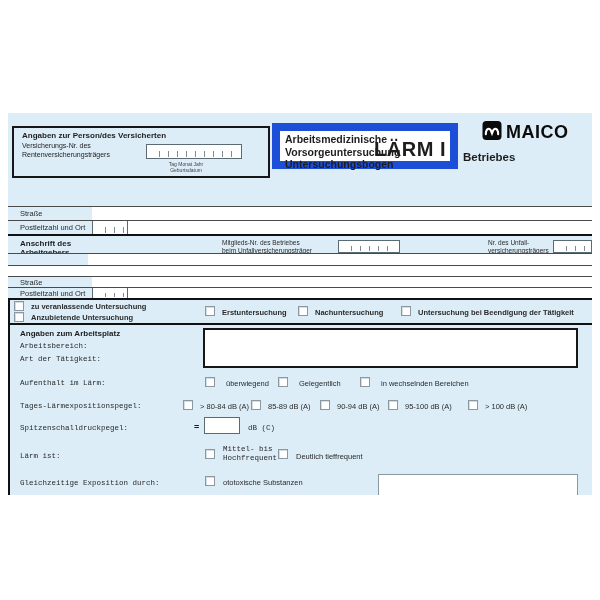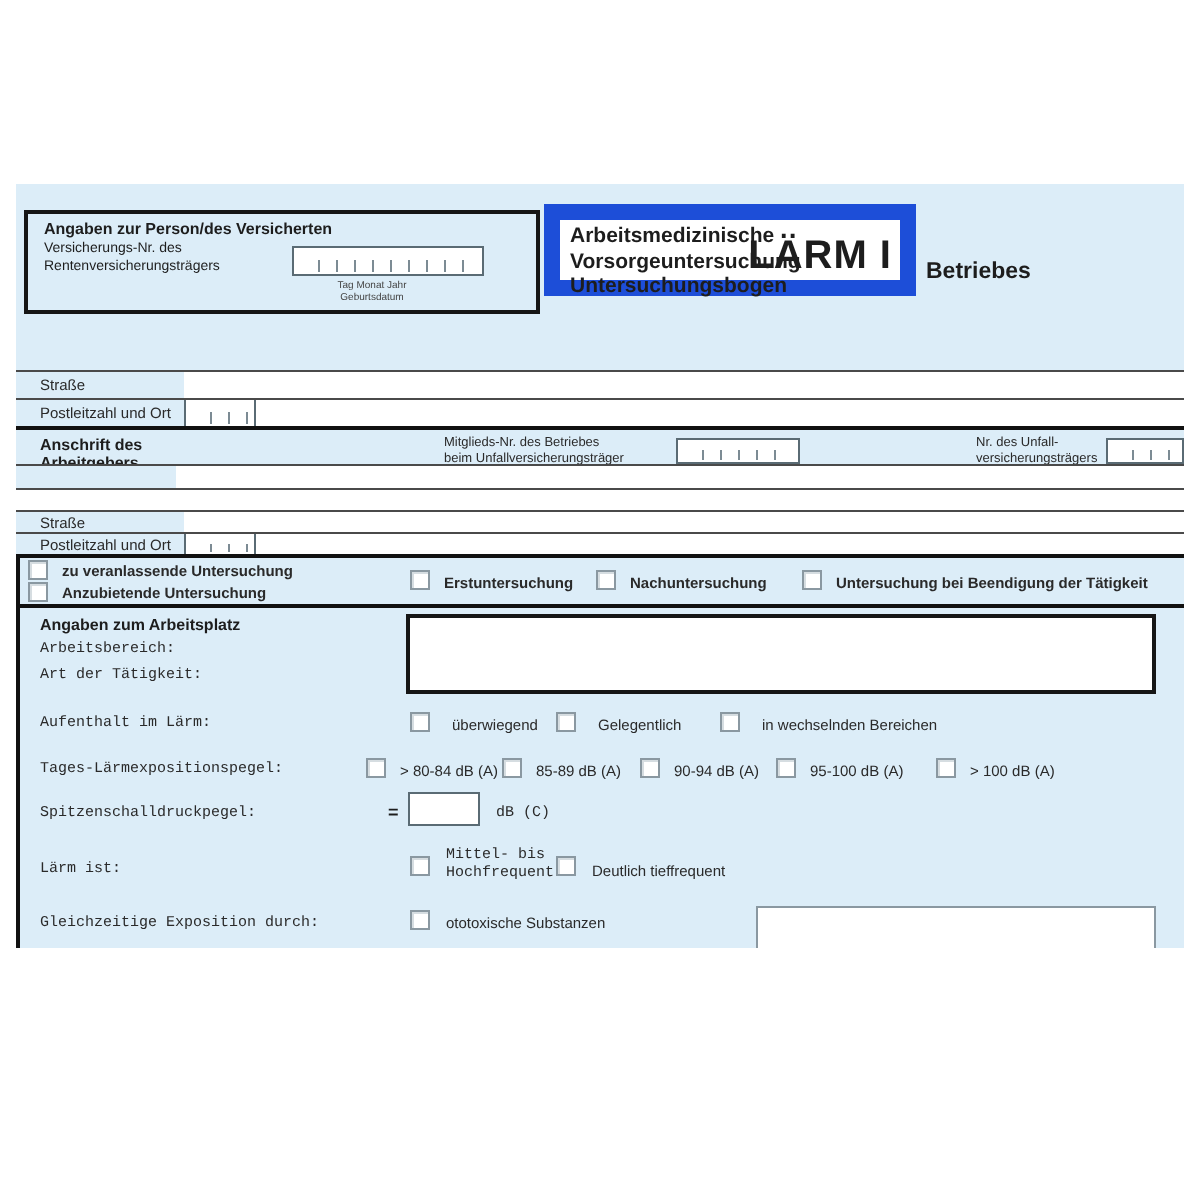--- a/index.html
+++ b/index.html
@@ -1,18 +1,18 @@
 <!DOCTYPE html>
 <html><head>
 <meta charset="utf-8">
 <style>
   html,body{margin:0;padding:0;background:#fff;}
   .canvas{position:relative;width:600px;height:600px;background:#ffffff;overflow:hidden;
           font-family:"Liberation Sans", sans-serif;color:#1d1d1d;}
-  .form{position:absolute;left:8px;top:92px;width:584px;height:382px;background:#dcedf8;}
+  .form{position:absolute;left:8px;top:113px;width:584px;height:382px;background:#dcedf8;}
   .abs{position:absolute;}
   
   .person-box{position:absolute;left:4px;top:13px;width:258px;height:52px;border:2px solid #161616;background:#dcedf8;box-sizing:border-box;}
   .pb-title{position:absolute;left:8px;top:3px;font-size:8px;font-weight:bold;}
   .pb-sub1{position:absolute;left:8px;top:14px;font-size:7px;}
   .pb-sub2{position:absolute;left:8px;top:23px;font-size:7px;}
   .tickfield{position:absolute;background:#fff;border:1px solid #5a6b74;box-sizing:border-box;}
   .tickfield::after{content:"";position:absolute;left:4px;right:3px;top:45%;bottom:1px;
       background:repeating-linear-gradient(90deg, transparent 0 8px, #7c8b94 8px 9px);}
   .date-cap{position:absolute;left:142px;top:34px;font-size:5px;color:#444;line-height:5.5px;text-align:center;width:60px;}
@@ -56,20 +56,29 @@
       </div>
     </div>
 
     <div class="title-box">
       <div class="tb-line">Arbeitsmedizinische</div>
       <div class="tb-line">Vorsorgeuntersuchung</div>
       <div class="tb-line">Untersuchungsbogen</div>
       <div class="form-code">LÄRM I</div>
     </div>
 
+    <div class="brand">
+      <span>
+        <svg width="20" height="19" viewBox="0 0 20 20">
+          <rect x="0" y="0" width="20" height="20" rx="4" fill="#0b0b0b"></rect>
+          <path d="M3.5 14 C3.5 7.5 7.6 6.6 9.1 10.6 L10 13 L10.9 10.6 C12.4 6.6 16.5 7.5 16.5 14" fill="none" stroke="#fff" stroke-width="2.2" stroke-linecap="round"></path>
+        </svg>
+      </span>
+      <span class="brand-name">MAICO</span>
+    </div>
     <div class="siebtest">Betriebes</div>
 
     <div class="row" style="top:93px;height:14px;">
       <div class="lbl-cell" style="width:84px;">Straße</div>
     </div>
     <div class="row" style="top:107px;height:14px;">
       <div class="lbl-cell" style="width:84px;">Postleitzahl und Ort</div>
       <div class="tickfield" style="left:84px;top:0;width:36px;height:13px;border-top:none;border-bottom:none;"></div>
     </div>
     <div class="thick" style="top:121px;"></div>

